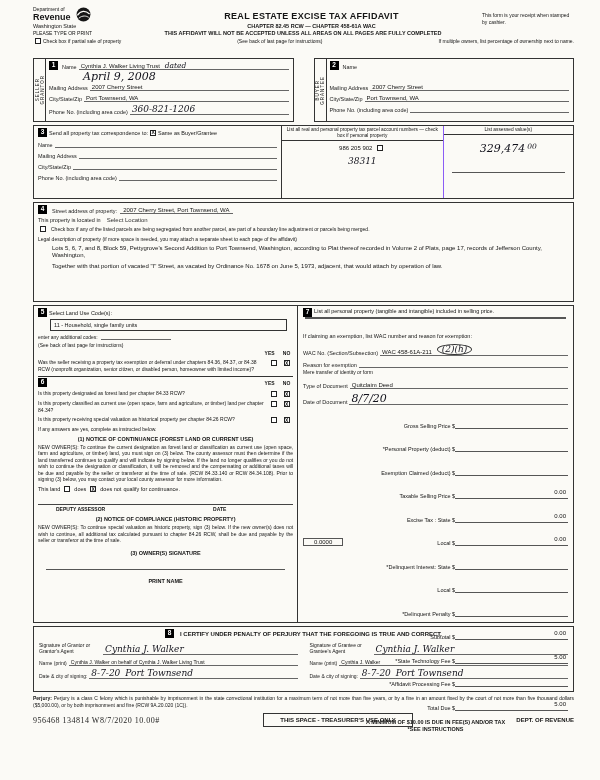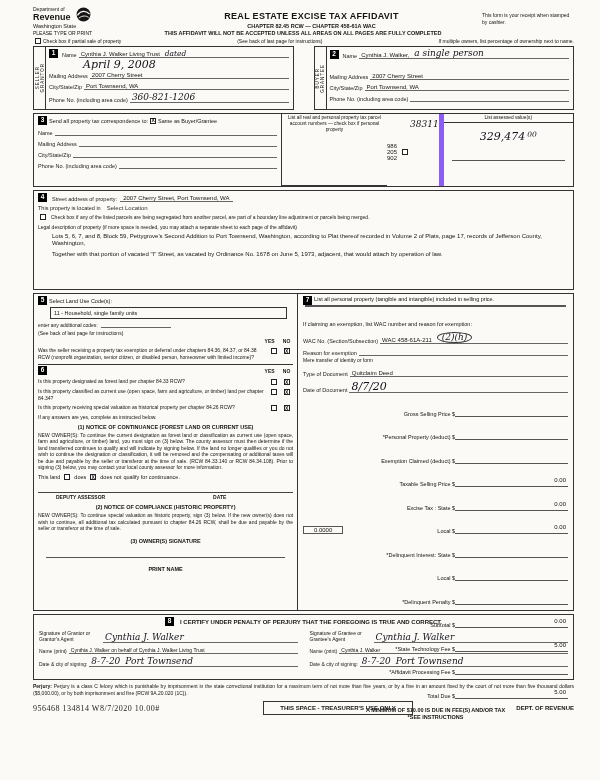--- a/index.html
+++ b/index.html
@@ -21,29 +21,29 @@
 .logo-row{display:flex;align-items:center;gap:5px}
 .titleblock{flex:1;text-align:center;padding-top:4px}
 .title{font-size:9px;font-weight:bold;letter-spacing:.3px}
 .chapter{font-size:5.5px;font-weight:bold;margin-top:2px}
 .receipt{width:92px;font-size:5px;line-height:1.3;padding-top:5px}
 .ptp-row{display:flex;align-items:flex-end;margin-top:1px}
 .warning{flex:1;text-align:center;font-size:5.5px;font-weight:bold}
 .preline{display:flex;align-items:center;font-size:5px;margin-top:2px}
 .preline .mid{flex:1;text-align:center}
 
-.parties{display:flex;gap:20px;margin-top:2px}
+.parties{display:flex;gap:20px;margin-top:14px}
 .pbox{flex:1;border:1px solid #333;display:flex;min-height:64px}
 .vstrip{width:12px;border-right:1px solid #333;display:flex;align-items:center;justify-content:center}
 .vstrip span{writing-mode:vertical-rl;transform:rotate(180deg);font-size:4.5px;letter-spacing:1px;color:#222}
 .pfields{flex:1;padding:2px 4px 3px 3px;display:flex;flex-direction:column}
 
 .box3{display:flex;margin-top:3px;border:1px solid #333;min-height:74px}
 .b3a{width:46%;padding:2px 4px 4px 4px;border-right:1px solid #333}
-.b3b{width:30%;border-right:5px solid #8b5cf6;display:flex;}
+.b3b{width:30%;border-right:1px solid #8b5cf6;display:flex;flex-direction:column}
 .b3c{width:24%;display:flex;flex-direction:column}
 .b3hdr{font-size:4.8px;padding:1px 3px;border-bottom:1px solid #333;text-align:center;line-height:1.25}
 .parcel{display:flex;align-items:center;justify-content:center;gap:3px;margin-top:4px;font-size:6px}
 .assessed{display:flex;align-items:flex-end;justify-content:center;gap:2px;margin-top:8px;border-bottom:1px solid #555;margin-left:8px;margin-right:8px;padding-bottom:18px}
 
 .box4{margin-top:3px;border:1px solid #333;padding:2px 4px 3px 4px;min-height:100px}
 .inline-row{display:flex;align-items:flex-end;gap:3px;margin-top:3px;font-size:5.5px}
 .legal{font-size:6px;line-height:1.3;margin-top:3px;padding-left:14px;padding-right:10px}
 
 .midrow{display:flex;margin-top:3px;border:1px solid #333;height:318px}
@@ -163,24 +163,20 @@
     </div>
     <div class="pbox">
       <div class="vstrip">
         <span>BUYER</span>
         <span>GRANTEE</span>
       </div>
       <div class="pfields">
         <div class="frow" style="margin-top:0">
           <span class="numbox">2</span>
           <span class="lbl">Name</span>
-          <span class="fill">
-              <span class="val">Cynthia J. Walker,</span>
-              <span class="hw md">a single person</span>
-            </span>
         </div>
         <div style="height:12px"></div>
         <div class="frow" style="margin-top:1px">
           <span class="lbl">Mailing Address</span>
           <span class="fill">
               <span class="val">2007 Cherry Street</span>
             </span>
         </div>
         <div class="frow">
           <span class="lbl">City/State/Zip</span>

